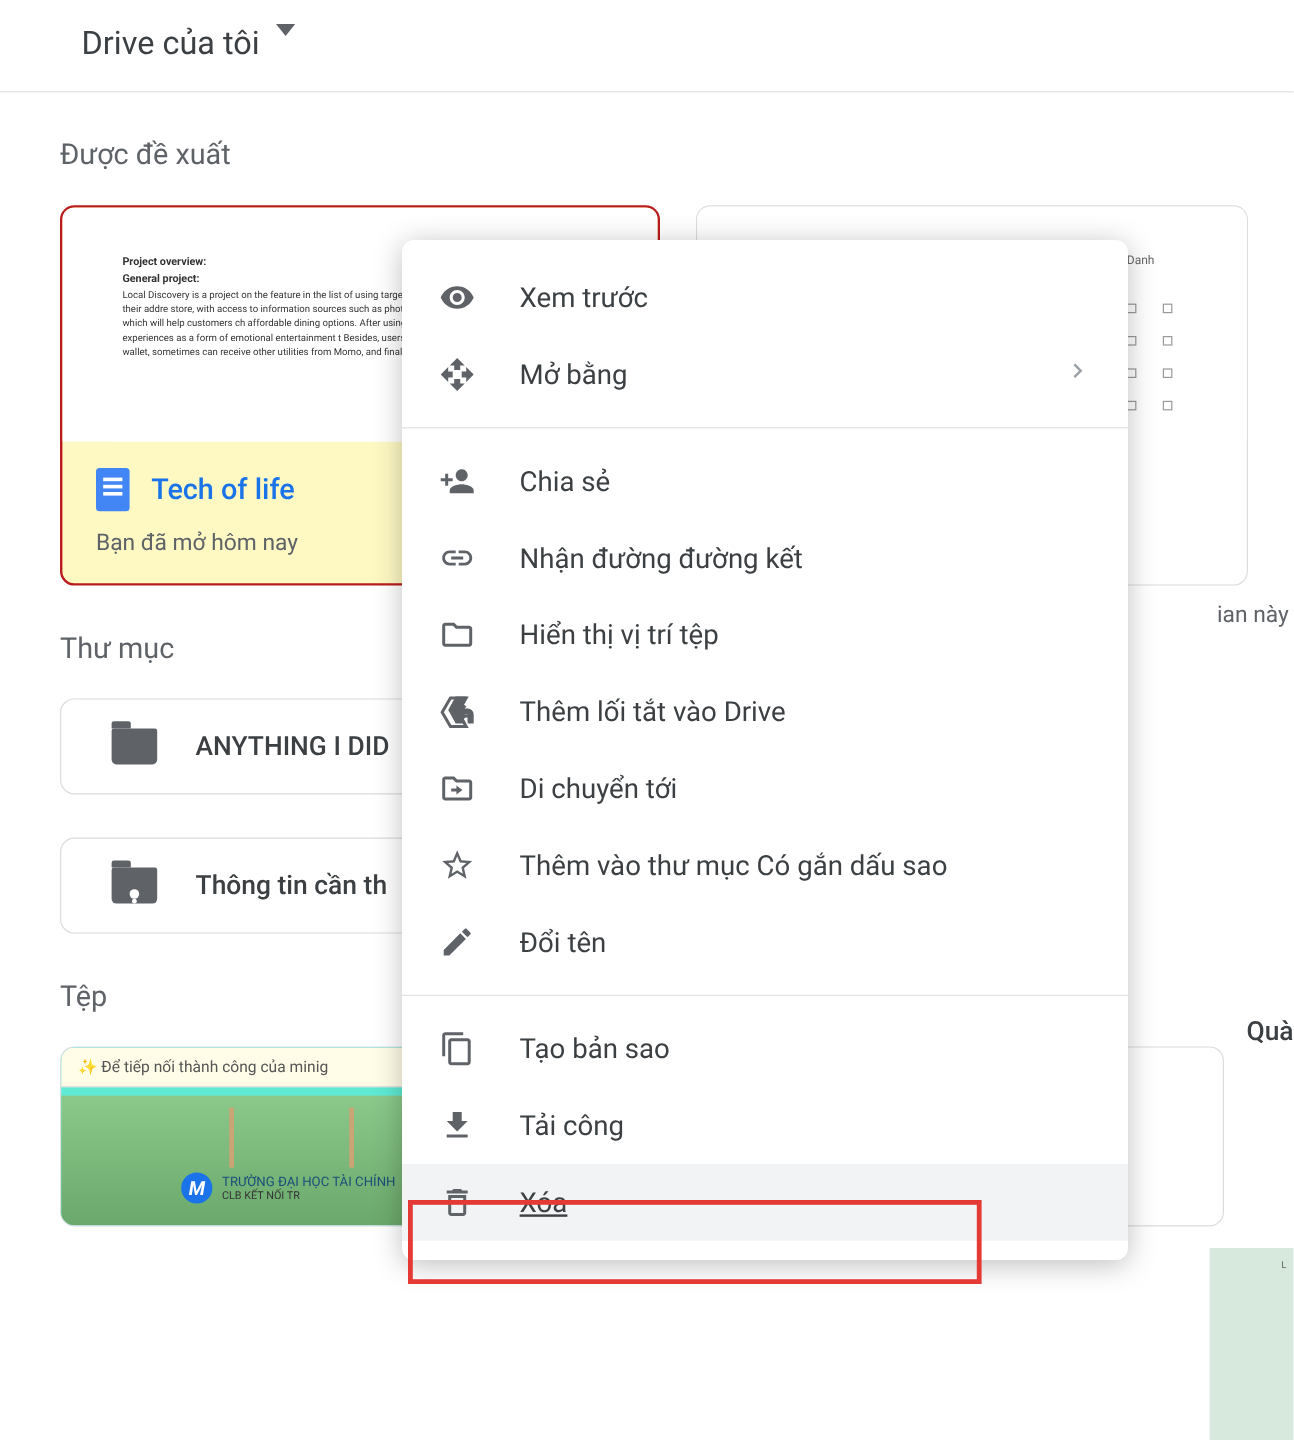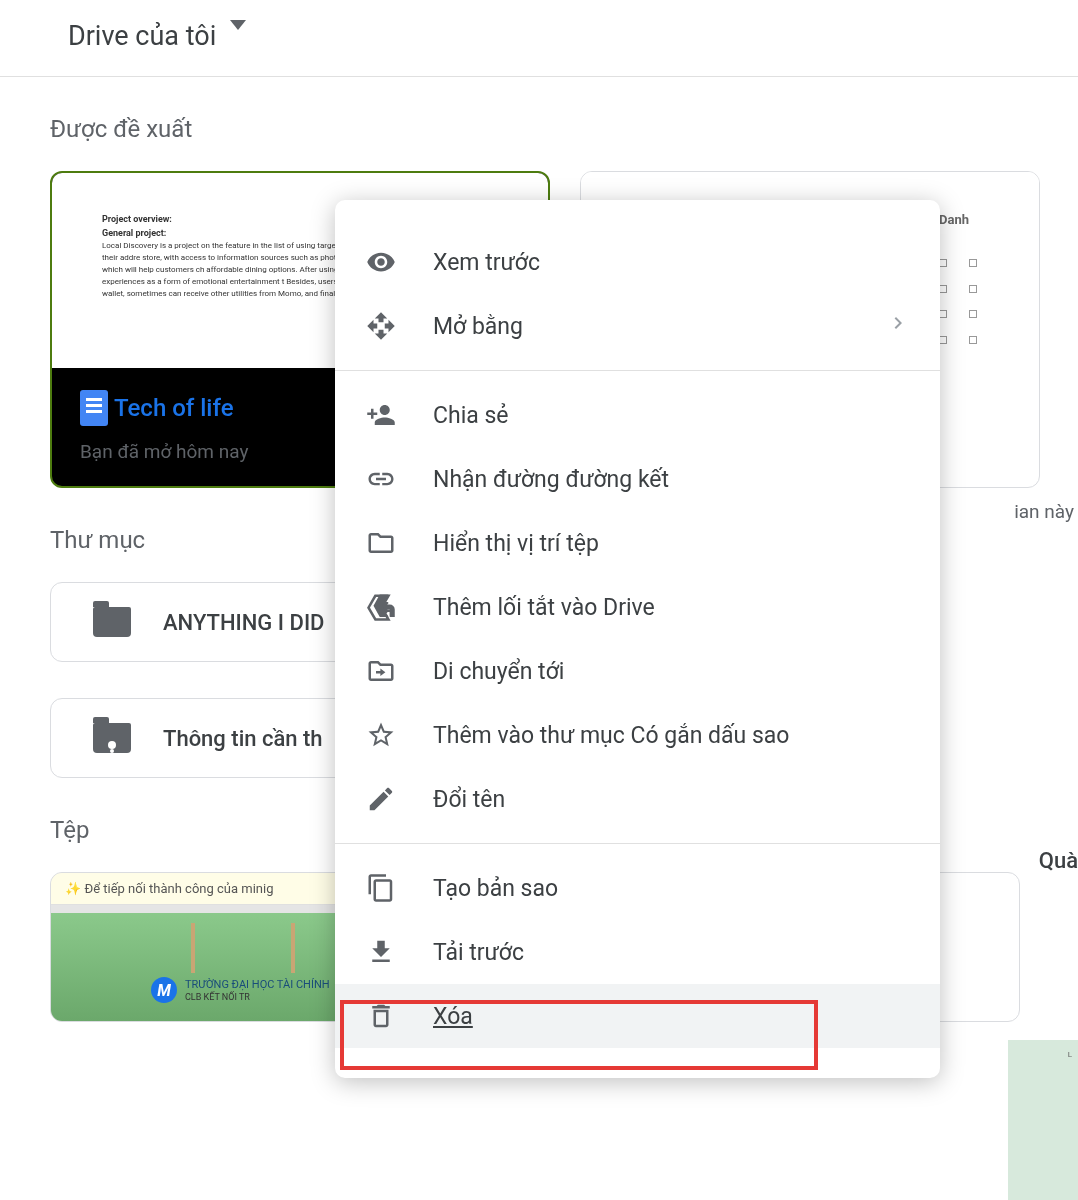--- a/index.html
+++ b/index.html
@@ -4,51 +4,51 @@
 <style>
 * { box-sizing: border-box; margin: 0; padding: 0; }
 body { font-family: 'Google Sans', Roboto, Arial, sans-serif; background: #fff; color: #3c4043; width: 1078px; height: 1200px; overflow: hidden; position: relative; }
 .header { padding: 20px 0 24px 68px; border-bottom: 1px solid #e0e0e0; display: flex; }
 .header-title { font-size: 27px; color: #3c4043; font-weight: 400; }
 .dropdown-arrow { display: inline-block; margin-left: 14px; width: 0; height: 0; border-left: 8px solid transparent; border-right: 8px solid transparent; border-top: 10px solid #5f6368; }
 .section { padding: 0 0 0 50px; }
 .section-title { font-size: 24px; color: #5f6368; margin: 38px 0 28px 0; font-weight: 400; }
 .cards { display: flex; gap: 30px; }
 .card { width: 500px; border: 1px solid #dadce0; border-radius: 12px; overflow: hidden; background: #fff; }
-.card.selected { border: 2px solid #4d7c0f; background: #000000; }
+.card.selected { border: 2px solid #b91c1c; background: #fef9c3; }
 .card-preview { height: 195px; background: #fff; display: flex; align-items: flex-start; justify-content: center; padding: 30px 42px 0 42px; }
 .card-preview-doc { background: #fff; width: 100%; height: 165px; padding: 10px 8px; font-size: 8px; color: #333; line-height: 1.5; overflow: hidden; }
 .card-preview-doc .bold { font-weight: bold; font-size: 9px; display: block; }
 .card-preview-sheet { background: #fff; width: 100%; height: 165px; padding: 10px 8px; font-size: 8px; display: flex; justify-content: flex-end; }
 .sheet-cells { display: grid; grid-template-columns: 30px 20px 20px; gap: 4px 10px; }
-.sheet-cells span { font-size: 13px; color: #666; font-weight: bold; }
+.sheet-cells span { font-size: 10px; color: #666; }
 .sheet-cells .box { width: 8px; height: 8px; border: 1px solid #999; display: inline-block; }
 .card-footer { padding: 22px 28px; }
-.card-title-row { display: flex; align-items: center; gap: 6px; margin-bottom: 14px; }
+.card-title-row { display: flex; align-items: center; gap: 18px; margin-bottom: 14px; }
 .doc-icon { width: 28px; height: 36px; background: #4285f4; border-radius: 3px; position: relative; }
 .doc-icon::after { content:''; position: absolute; left: 6px; top: 8px; width: 16px; height: 3px; background: #fff; box-shadow: 0 6px 0 #fff, 0 12px 0 #fff; }
 .card-title { font-size: 24px; font-weight: 500; }
 .card.selected .card-title { color: #1a73e8; }
 .card-subtitle { font-size: 19px; color: #5f6368; }
 .folders { display: flex; flex-direction: column; gap: 36px; margin-top: 28px; }
 .folder-card { width: 480px; border: 1px solid #dadce0; border-radius: 12px; padding: 24px 42px; display: flex; align-items: center; gap: 32px; }
 .folder-icon { width: 38px; height: 30px; background: #5f6368; border-radius: 2px 2px 4px 4px; position: relative; }
 .folder-icon::before { content: ''; position: absolute; top: -6px; left: 0; width: 16px; height: 6px; background: #5f6368; border-radius: 2px 2px 0 0; }
 .folder-icon.shared::after { content:''; position: absolute; bottom: 4px; left: 50%; transform: translateX(-50%); width: 8px; height: 8px; border-radius: 50%; background: #fff; box-shadow: 0 6px 0 -2px #fff; }
 .folder-label { font-size: 22px; font-weight: 500; color: #3c4043; }
 .file-thumbs { display: flex; gap: 30px; margin-top: 28px; }
-.thumb { width: 480px; height: 150px; border: 1px solid #dadce0; border-radius: 12px; overflow: hidden; position: relative; background: #e5e5e5; }
+.thumb { width: 480px; height: 150px; border: 1px solid #dadce0; border-radius: 12px; overflow: hidden; position: relative; background: #5eead4; }
 .thumb.white { background: #fff; }
 .thumb-banner { background: #fffde7; padding: 8px 14px; font-size: 13px; color: #555; border-bottom: 1px solid #e0e0e0; }
 .thumb-content { position: absolute; bottom: 18px; left: 100px; display: flex; align-items: center; gap: 8px; }
 .blue-circle { width: 26px; height: 26px; border-radius: 50%; background: #1a73e8; color: #fff; font-size: 16px; font-weight: bold; display: flex; align-items: center; justify-content: center; font-style: italic; }
 .thumb-text { font-size: 11px; font-weight: normal; color: #1a4d7a; line-height: 1.2; }
 .thumb-sub { font-size: 9px; color: #333; }
 
-.context-menu { position: absolute; left: 335px; top: 200px; width: 605px; background: #fff; border-radius: 10px; box-shadow: 0 4px 24px rgba(0,0,0,0.25); padding: 30px 0; }
+.context-menu { position: absolute; left: 335px; top: 200px; width: 605px; background: #fff; border-radius: 10px; box-shadow: 0 4px 24px rgba(0,0,0,0.25); padding: 16px 0; }
 .menu-item { display: flex; align-items: center; padding: 16px 30px; gap: 36px; font-size: 23px; color: #3c4043; cursor: pointer; position: relative; }
 .menu-icon { width: 32px; height: 32px; display: flex; align-items: center; justify-content: center; color: #5f6368; flex-shrink: 0; }
 .menu-icon svg { width: 30px; height: 30px; fill: #5f6368; }
 .menu-divider { height: 1px; background: #e0e0e0; margin: 12px 0; }
 .menu-chevron { margin-left: auto; color: #9aa0a6; }
 .highlighted { position: relative; background: #f1f3f4; text-decoration: underline; }
 .highlight-box { position: absolute; left: 340px; top: 1000px; width: 478px; height: 70px; border: 4px solid #e53935; pointer-events: none; z-index: 100; }
 .side-text { position: absolute; right: 0; top: 496px; font-size: 19px; color: #5f6368; background: #fff; padding: 4px; text-align: right; }
 .side-text2 { position: absolute; right: 0; top: 848px; font-size: 22px; color: #3c4043; font-weight: 500; }
 .side-block { position: absolute; right: 0; top: 1040px; width: 70px; height: 160px; background: #d7e9dc; }
@@ -234,21 +234,21 @@
         </svg>
       </span>
     <span>Tạo bản sao</span>
   </div>
   <div class="menu-item">
     <span class="menu-icon">
         <svg viewBox="0 0 24 24">
           <path d="M19 9h-4V3H9v6H5l7 7 7-7zM5 18v2h14v-2H5z"></path>
         </svg>
       </span>
-    <span>Tải trước</span>
+    <span>Tải công</span>
   </div>
   <div class="menu-item highlighted">
     <span class="menu-icon">
         <svg viewBox="0 0 24 24">
           <path d="M6 19c0 1.1.9 2 2 2h8c1.1 0 2-.9 2-2V7H6v12zM8 9h8v10H8V9zm7.5-5l-1-1h-5l-1 1H5v2h14V4h-3.5z"></path>
         </svg>
       </span>
     <span>Xóa</span>
   </div>
 </div>

